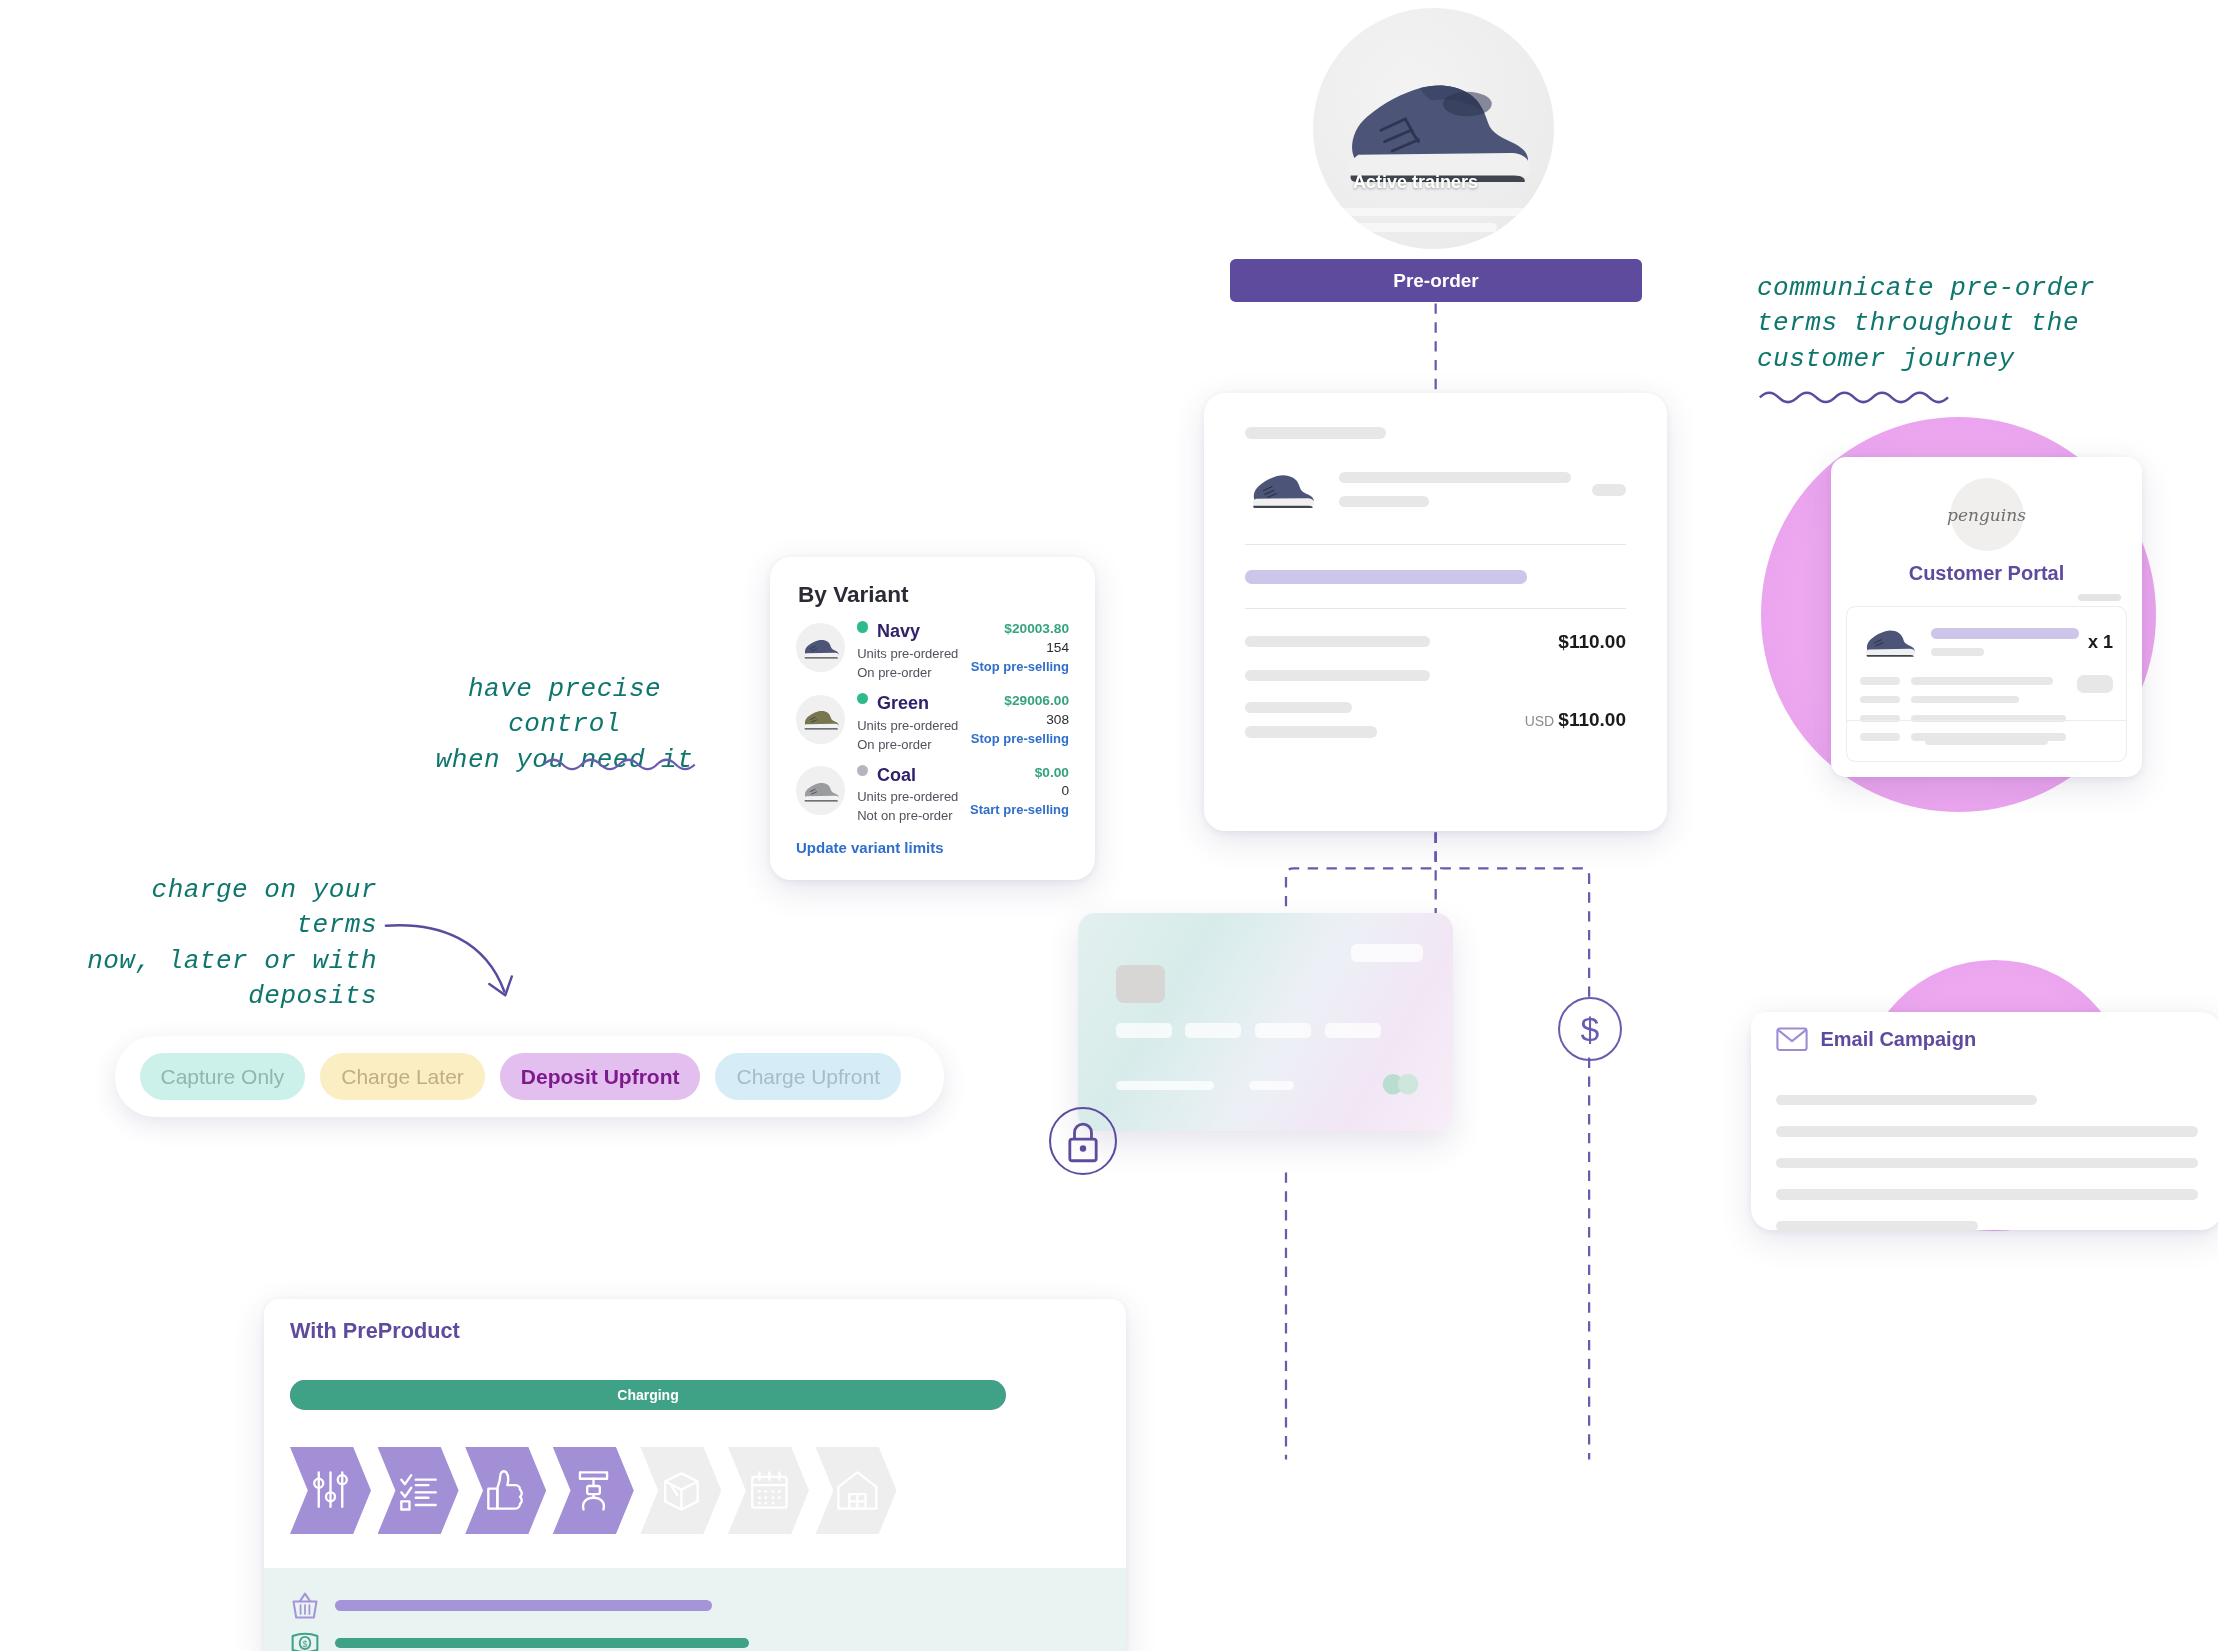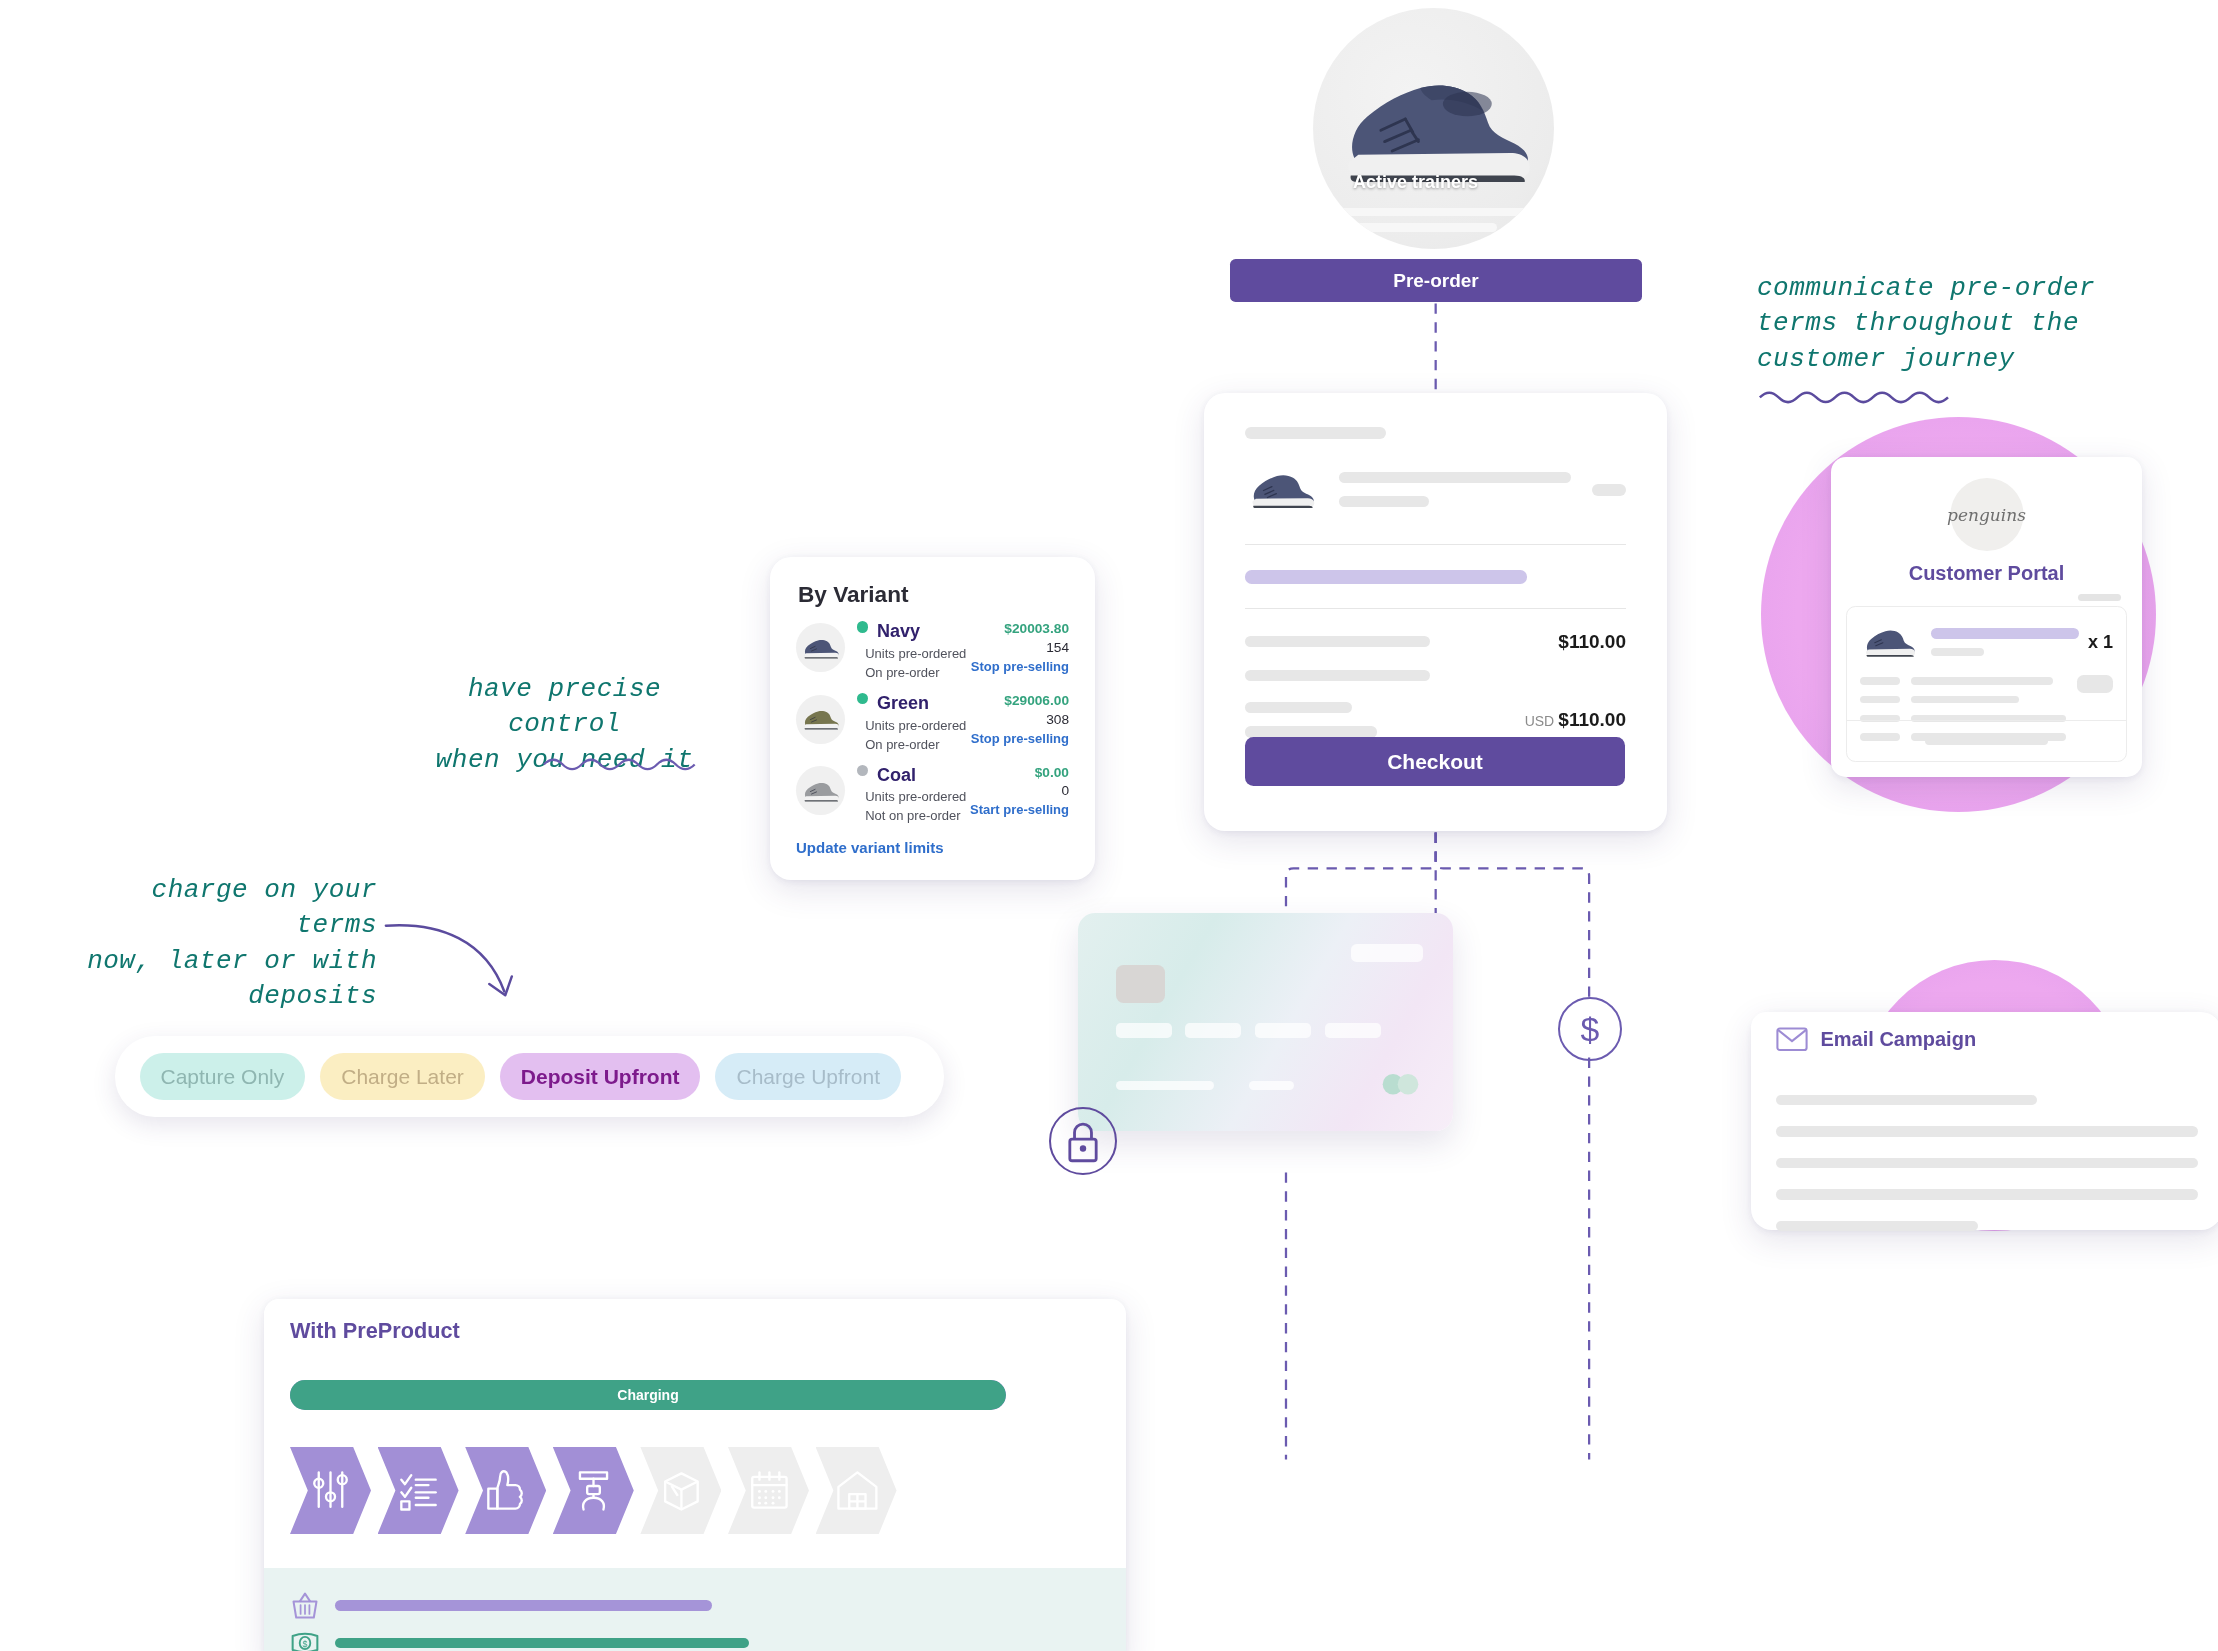--- a/index.html
+++ b/index.html
@@ -38,21 +38,21 @@
   
   #variant-card{left:770px;top:557px;width:325px;height:323px;}
   #variant-card h3{margin:0;padding:25.4px 0 0 28px;font-size:22.6px;color:#2b2b35;}
   .v-row{display:flex;align-items:flex-start;padding:13px 26px 0 26px;}
   .v-thumb{width:49px;height:49px;border-radius:50%;background:#f0f0f0;flex:0 0 49px;
      display:flex;align-items:center;justify-content:center;overflow:hidden;margin-top:1.9px;}
   .v-thumb svg{width:41px;height:28px;}
   .v-mid{flex:1;padding-left:12.2px;}
   .v-name{font-weight:bold;color:#31216c;font-size:18px;display:flex;align-items:flex-start;}
   .dot{width:11.3px;height:11.3px;border-radius:50%;margin-right:8.5px;display:inline-block;}
-  .v-sub{color:#50525c;font-size:13px;margin-top:3.8px;margin-left:8px;}
+  .v-sub{color:#50525c;font-size:13px;margin-top:3.8px;}
   .v-right{text-align:right;min-width:102px;}
   .v-amt{color:#34a37e;font-size:13.7px;font-weight:bold;}
   .v-qty{color:#2b2b35;font-size:13.7px;margin-top:3.8px;}
   .v-act{color:#2f6ecb;font-size:13px;font-weight:bold;margin-top:3.8px;}
   #variant-link{position:absolute;left:26px;bottom:24.5px;color:#2f6ecb;font-size:15px;font-weight:bold;}
 
   
   #charge-bar{left:115px;top:1036px;width:829px;height:81px;border-radius:40px;background:#fff;
      box-shadow:0 7.5px 24.5px rgba(60,50,110,.13);display:flex;align-items:center;gap:15px;padding:0 24.5px;box-sizing:border-box;}
   .pill{height:47px;border-radius:23.5px;display:flex;align-items:center;justify-content:center;
@@ -196,21 +196,20 @@
         <div class="co-line" style="width:107px;"></div>
         <div class="co-line" style="width:132px;margin-top:13px;"></div>
       </div>
       <div style="flex:1;"></div>
       <div>
         <span class="usd">USD</span>
         <span class="money">$110.00</span>
       </div>
     </div>
   </div>
-  <div id="checkout-btn">Checkout</div>
 </div>
 
 <div class="abs card" id="variant-card">
   <h3>By Variant</h3>
   <div id="variant-rows">
   <div class="v-row">
     <div class="v-thumb">
   <svg viewBox="0 0 228 150">
     <path d="M30 108 C24 96 28 76 44 63 C62 48 82 38 100 33 C118 28 136 30 150 38
              C164 46 168 58 172 70 C176 82 188 86 200 92 C212 98 216 106 214 112

